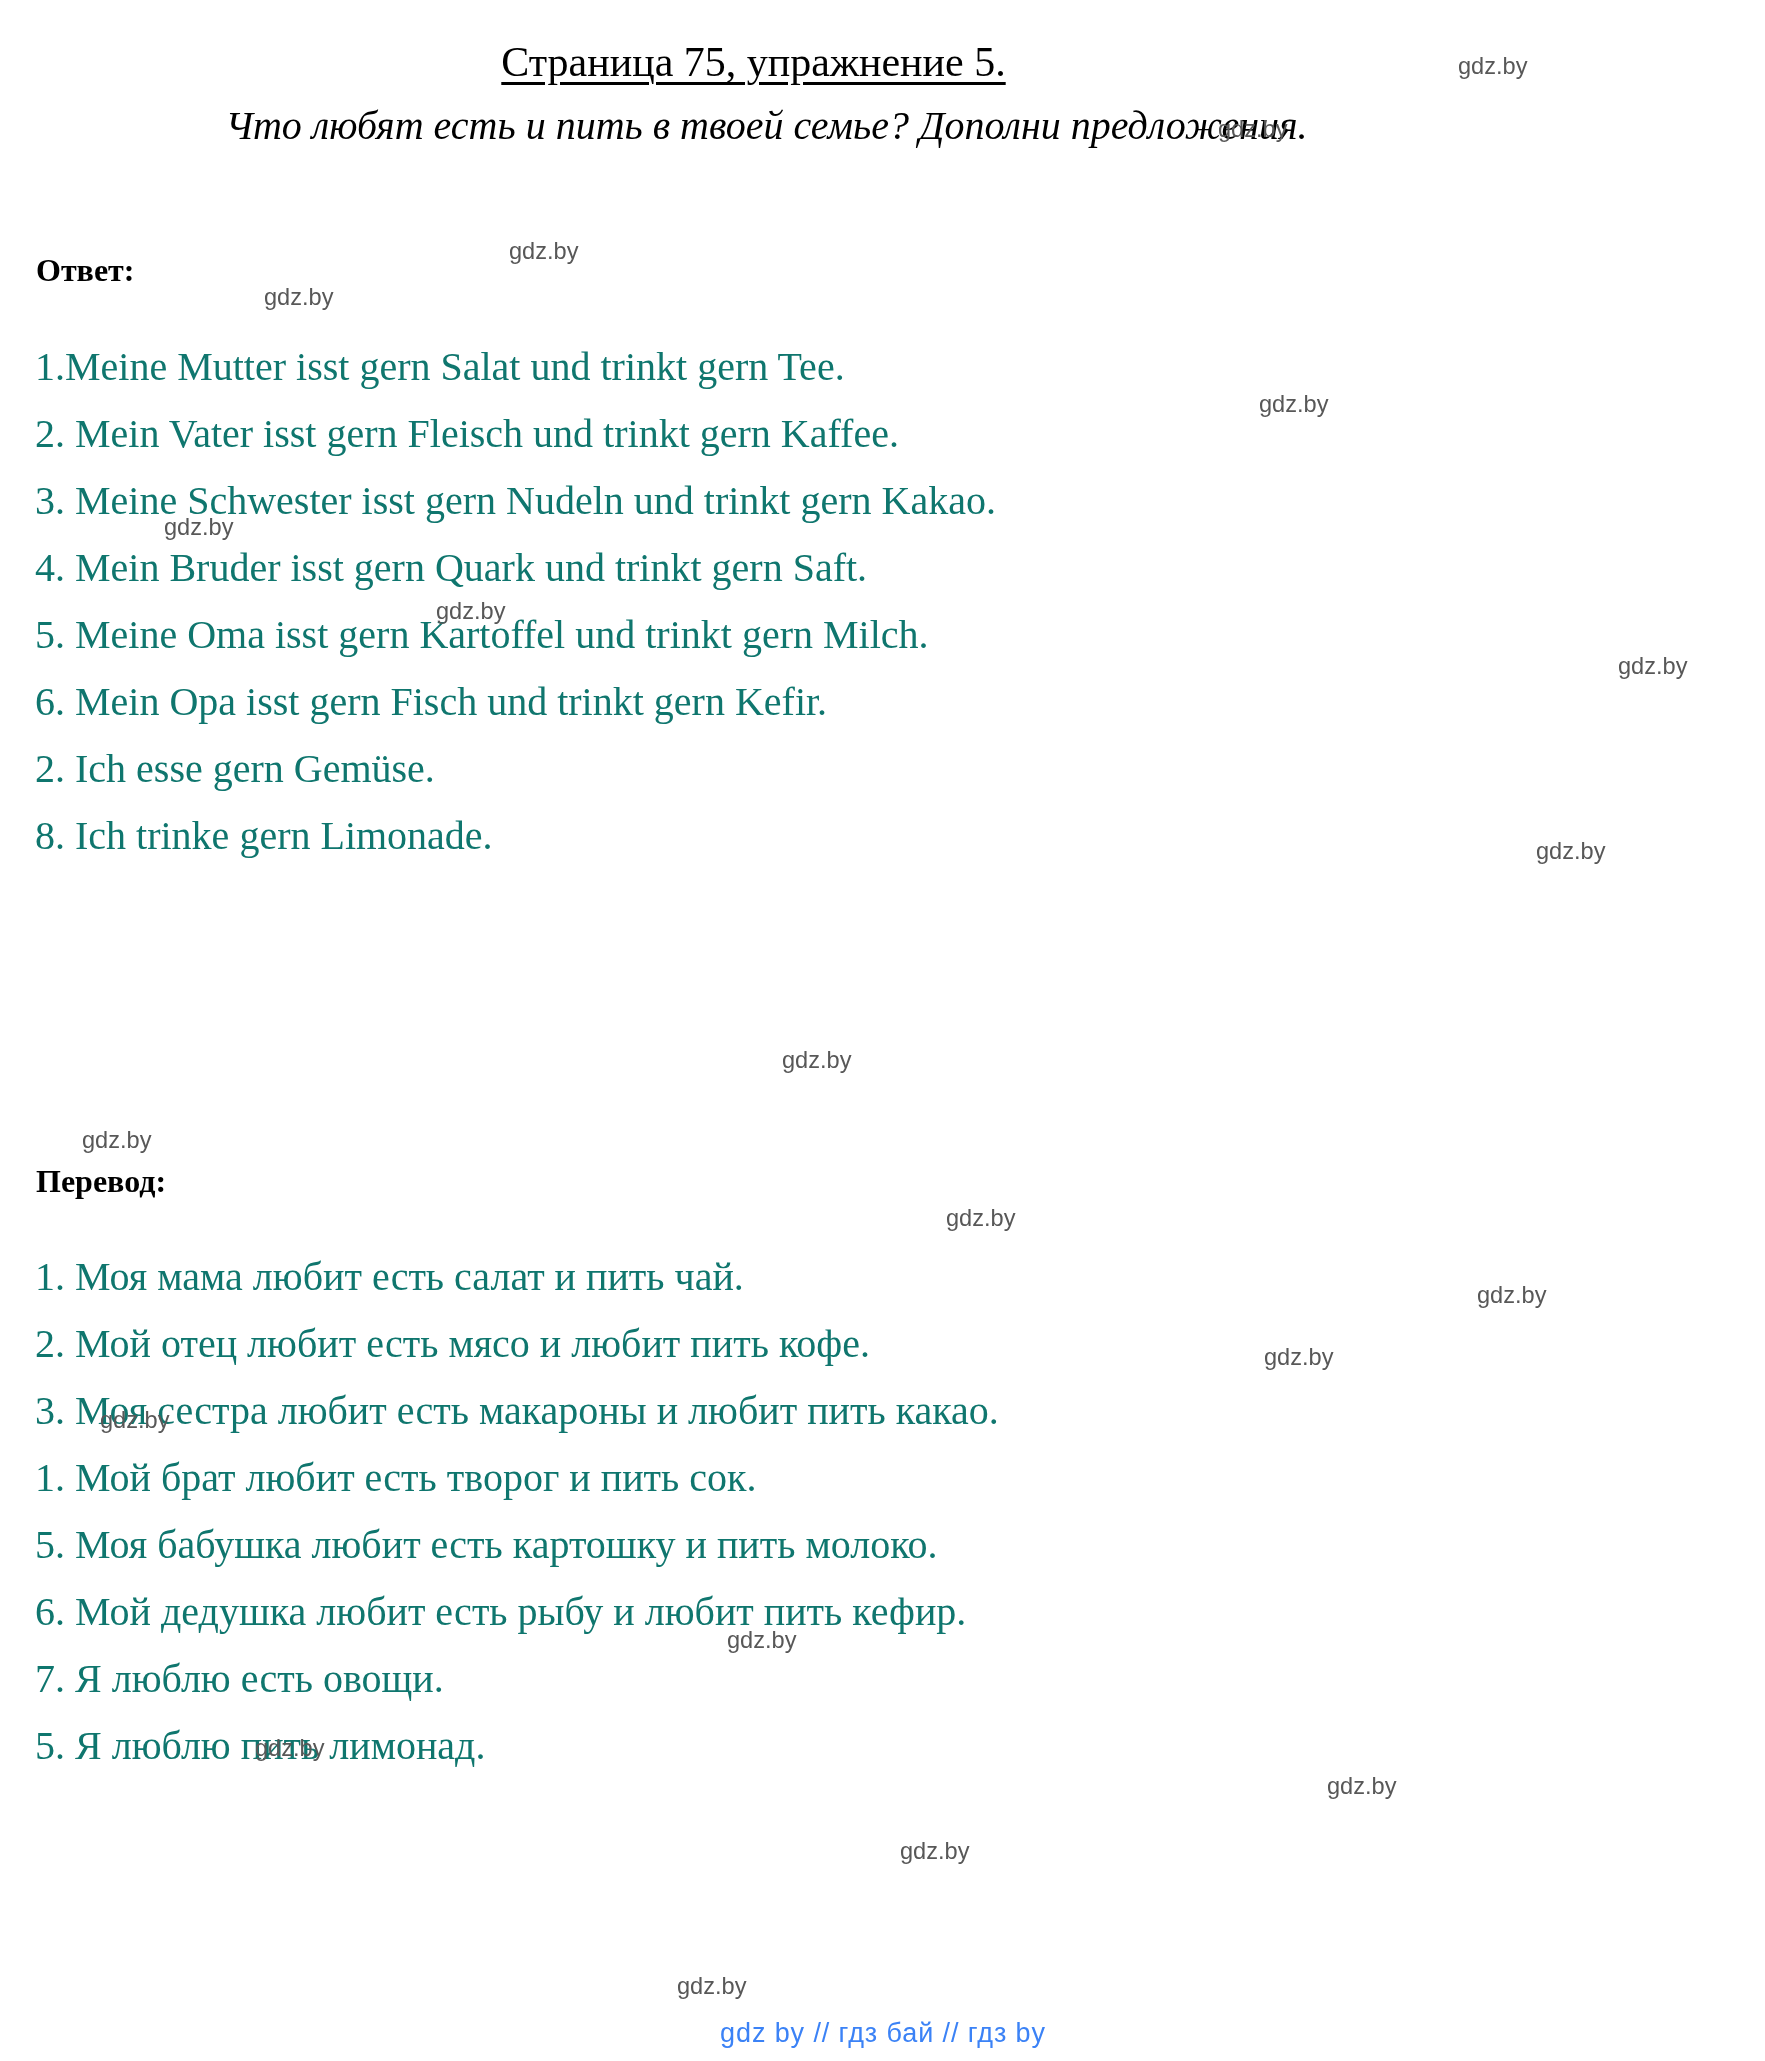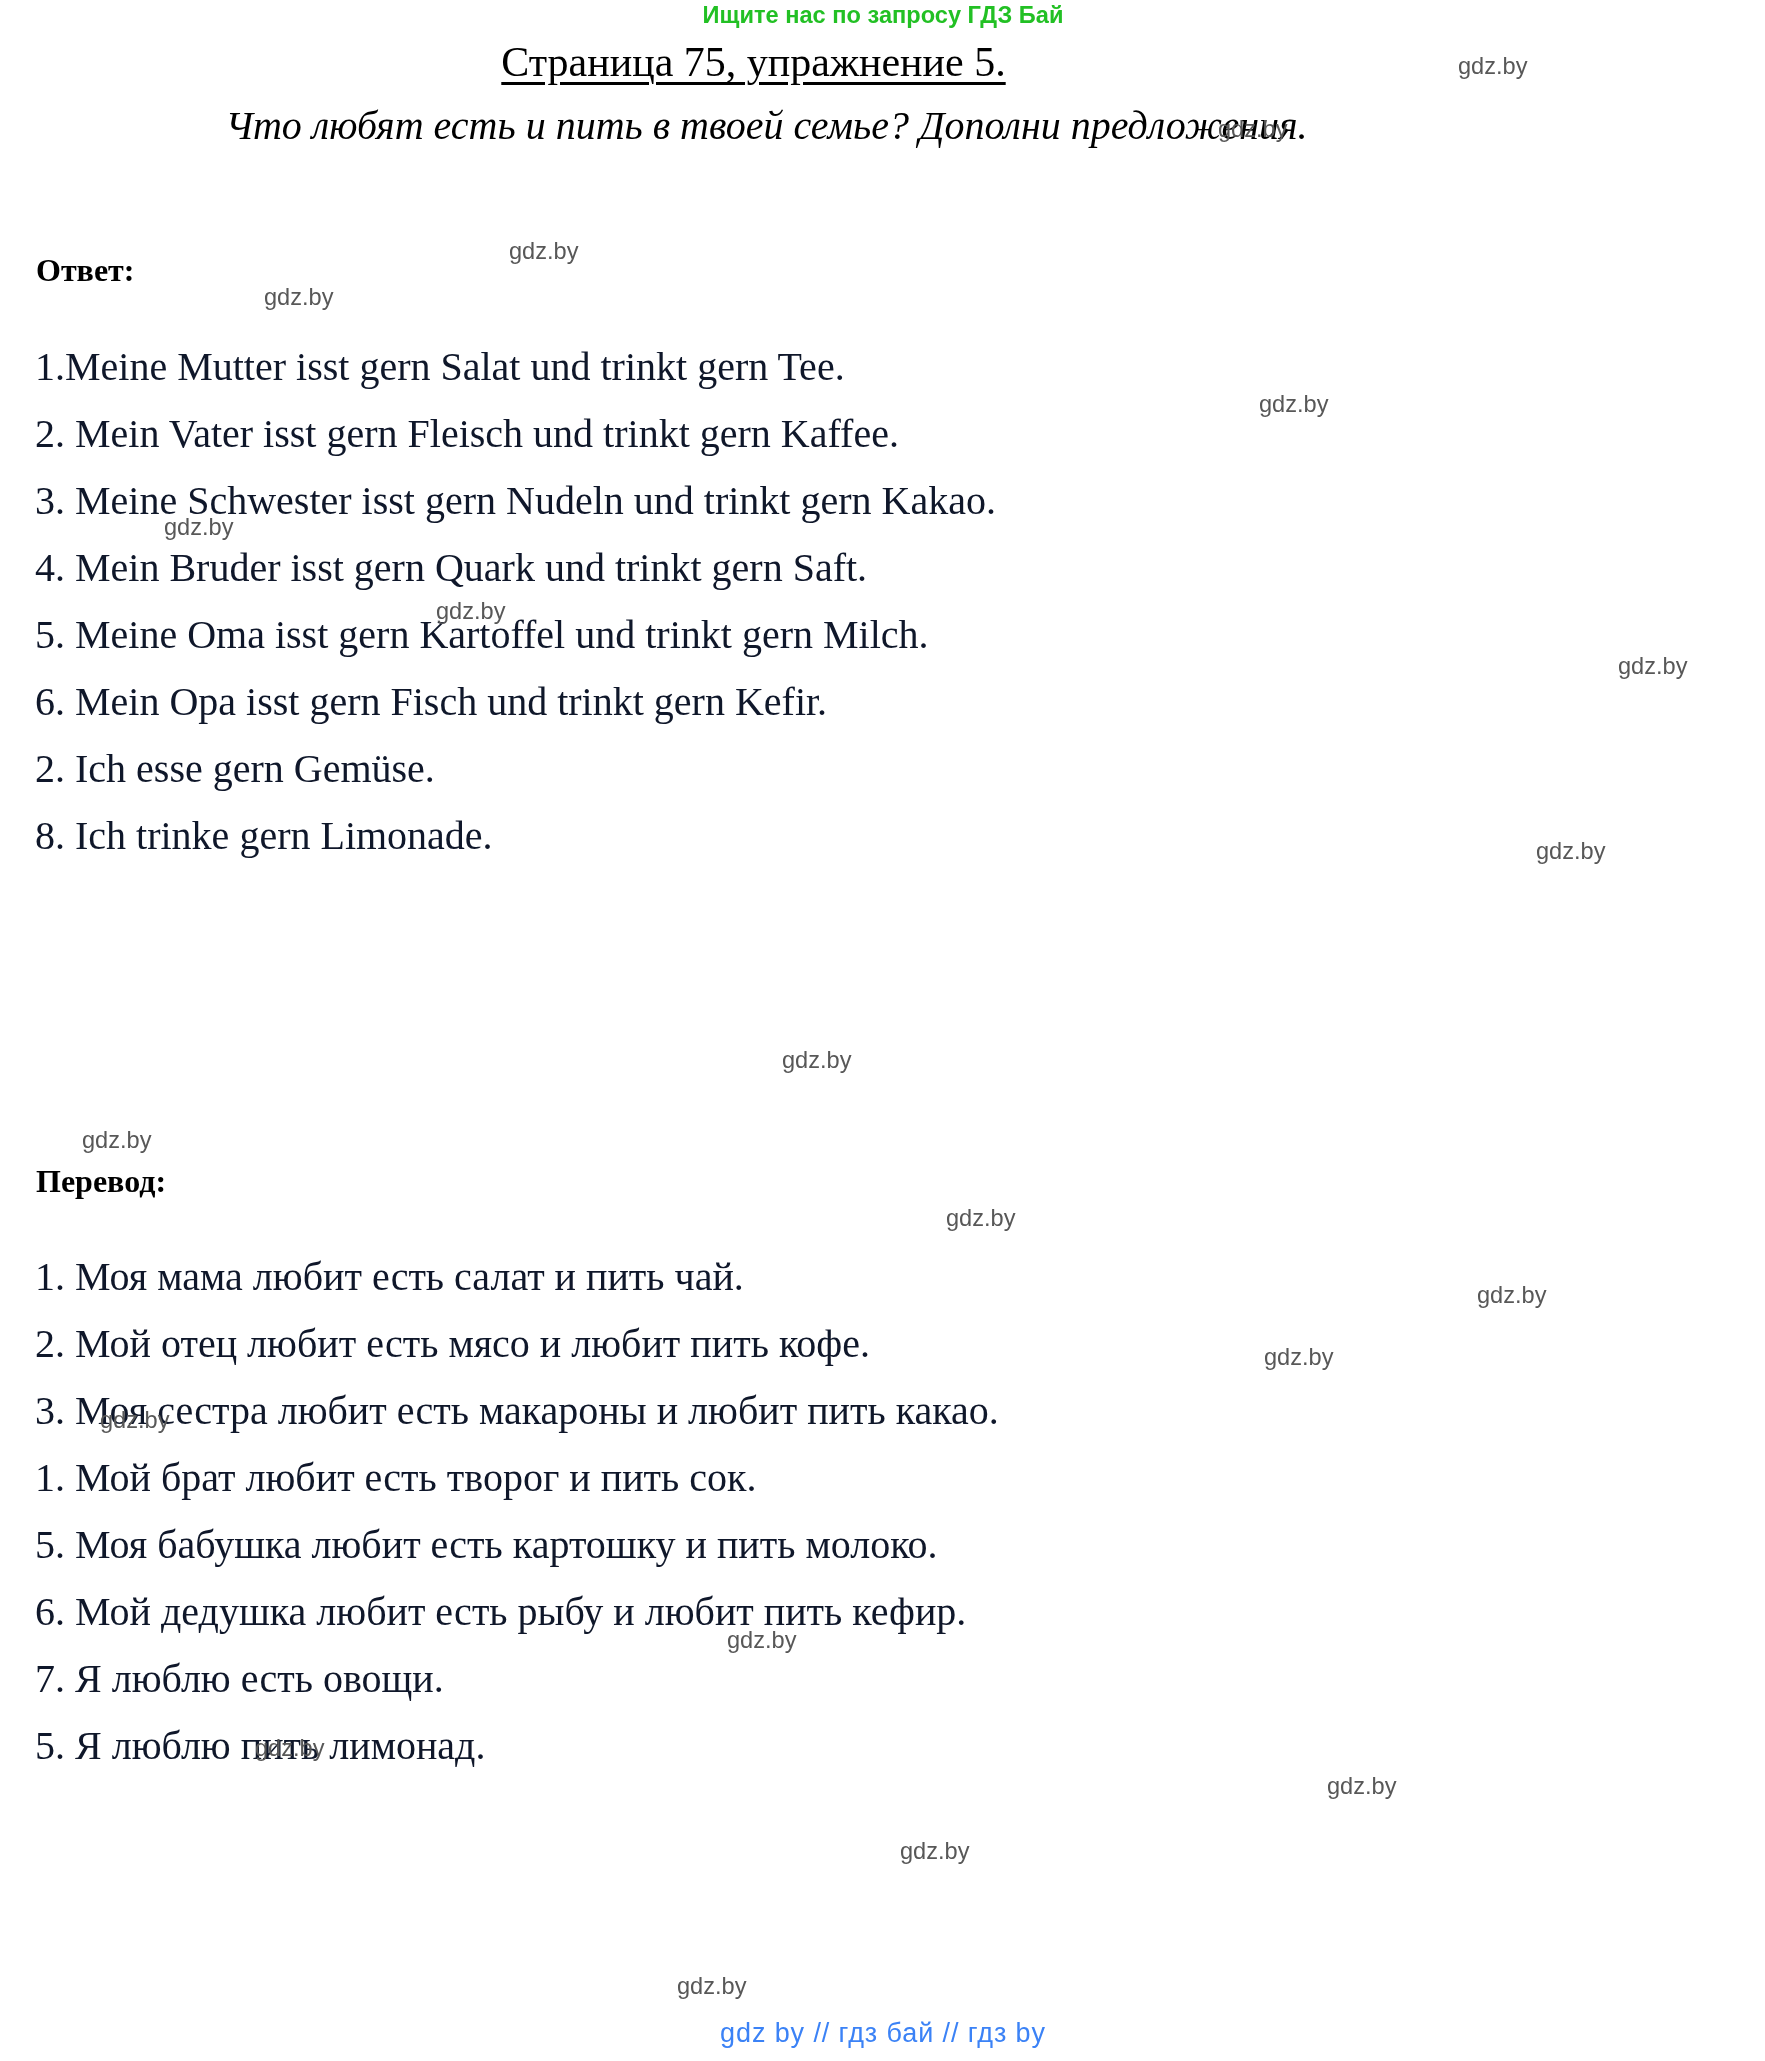--- a/index.html
+++ b/index.html
@@ -85,21 +85,21 @@
     width: 1546px;
   }
   #answer-list { top: 345px; }
   #translation-list { top: 1255px; }
 
   .list .item {
     font-size: 40px;
     line-height: 44px;
     height: 67px;
     white-space: nowrap;
-    color: #0f172a;
+    color: #0f766e;
   }
 
   
   .wm {
     position: absolute;
     font-family: "Liberation Sans", "DejaVu Sans", sans-serif;
     font-size: 23.6px;
     color: #585858;
     white-space: nowrap;
     pointer-events: none;
@@ -117,21 +117,20 @@
     color: #5b0ba1;
     letter-spacing: 0.9px;
     white-space: nowrap;
   }
 </style>
 </head>
 <body>
 
 <div class="page">
 
-  <div class="promo" style="color: rgb(34, 192, 36);">Ищите нас по запросу ГДЗ Бай</div>
 
   <div class="ex-title">
     <span class="u">Страница 75, упражнение 5.</span>
   </div>
 
   <div class="task">Что любят есть и пить в твоей семье? Дополни предложения.</div>
 
   <div class="heading" id="answer-heading">Ответ:</div>
 
   <div class="list" id="answer-list">

